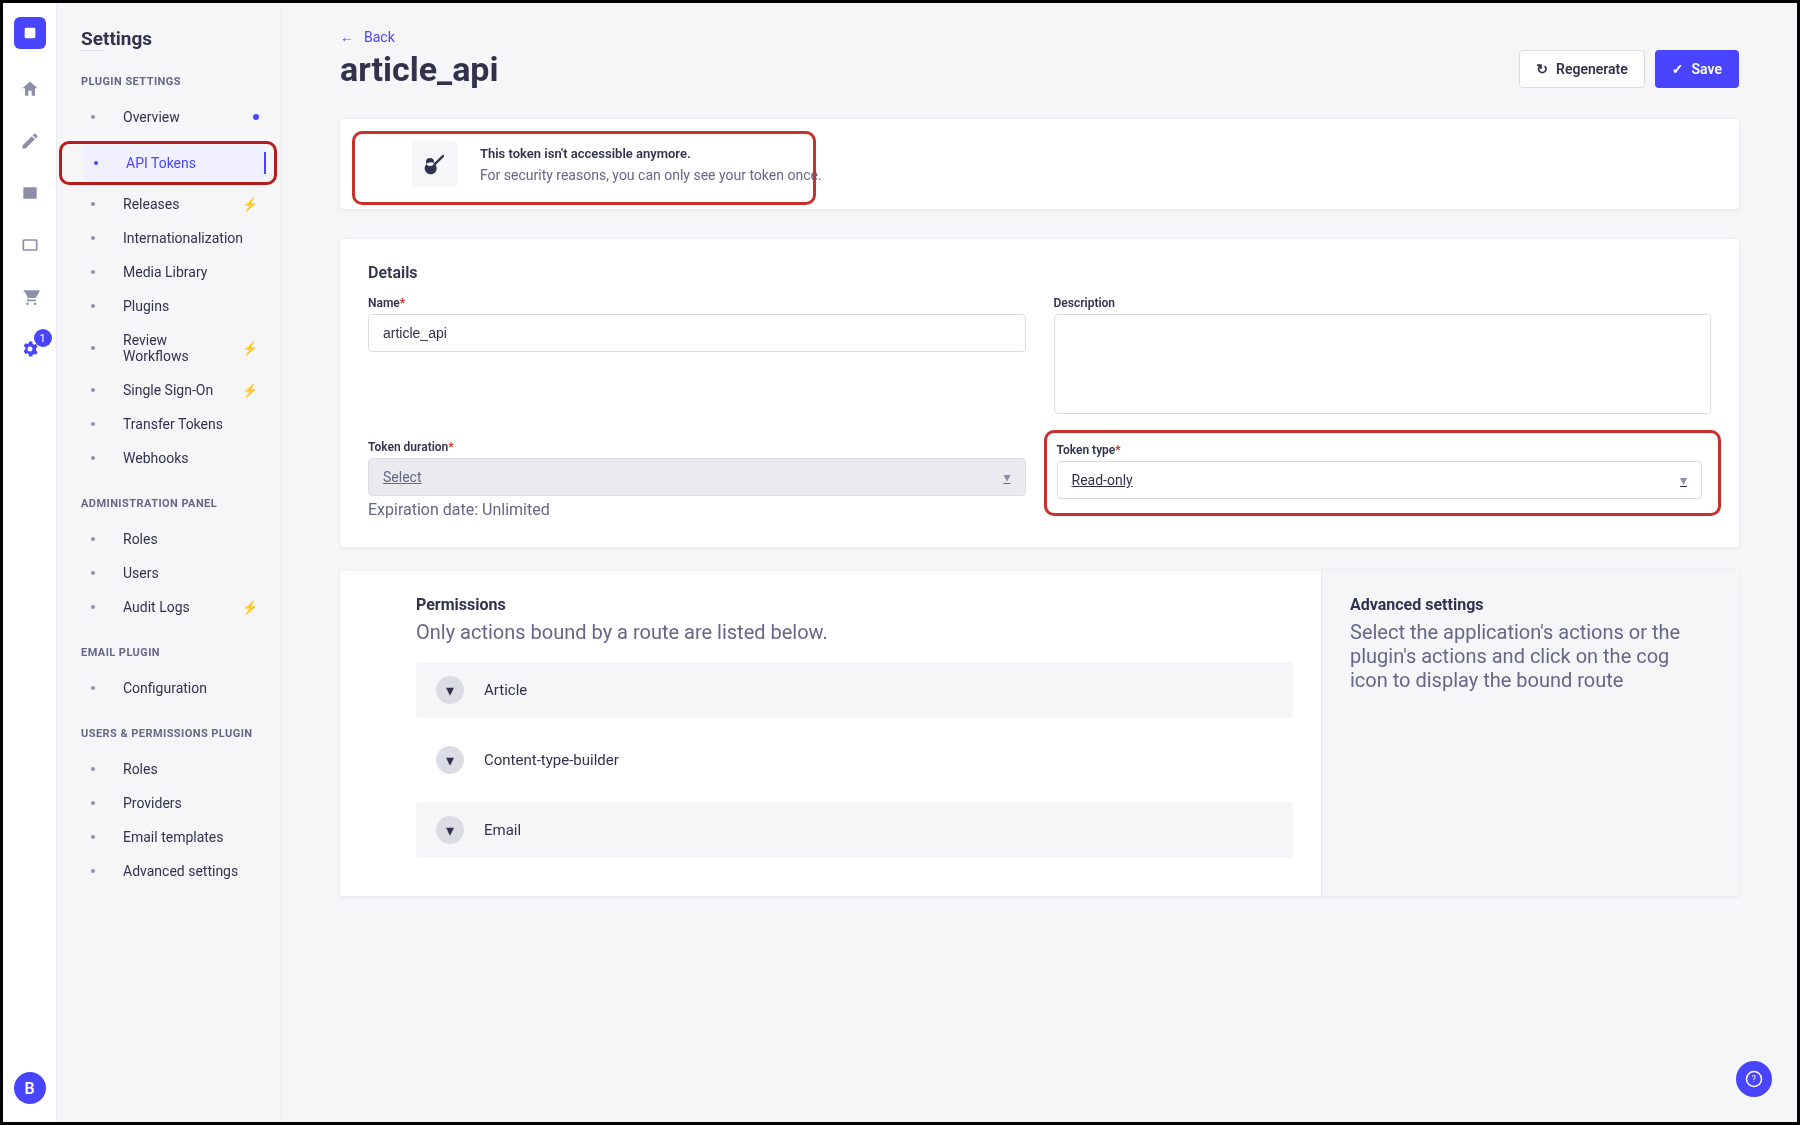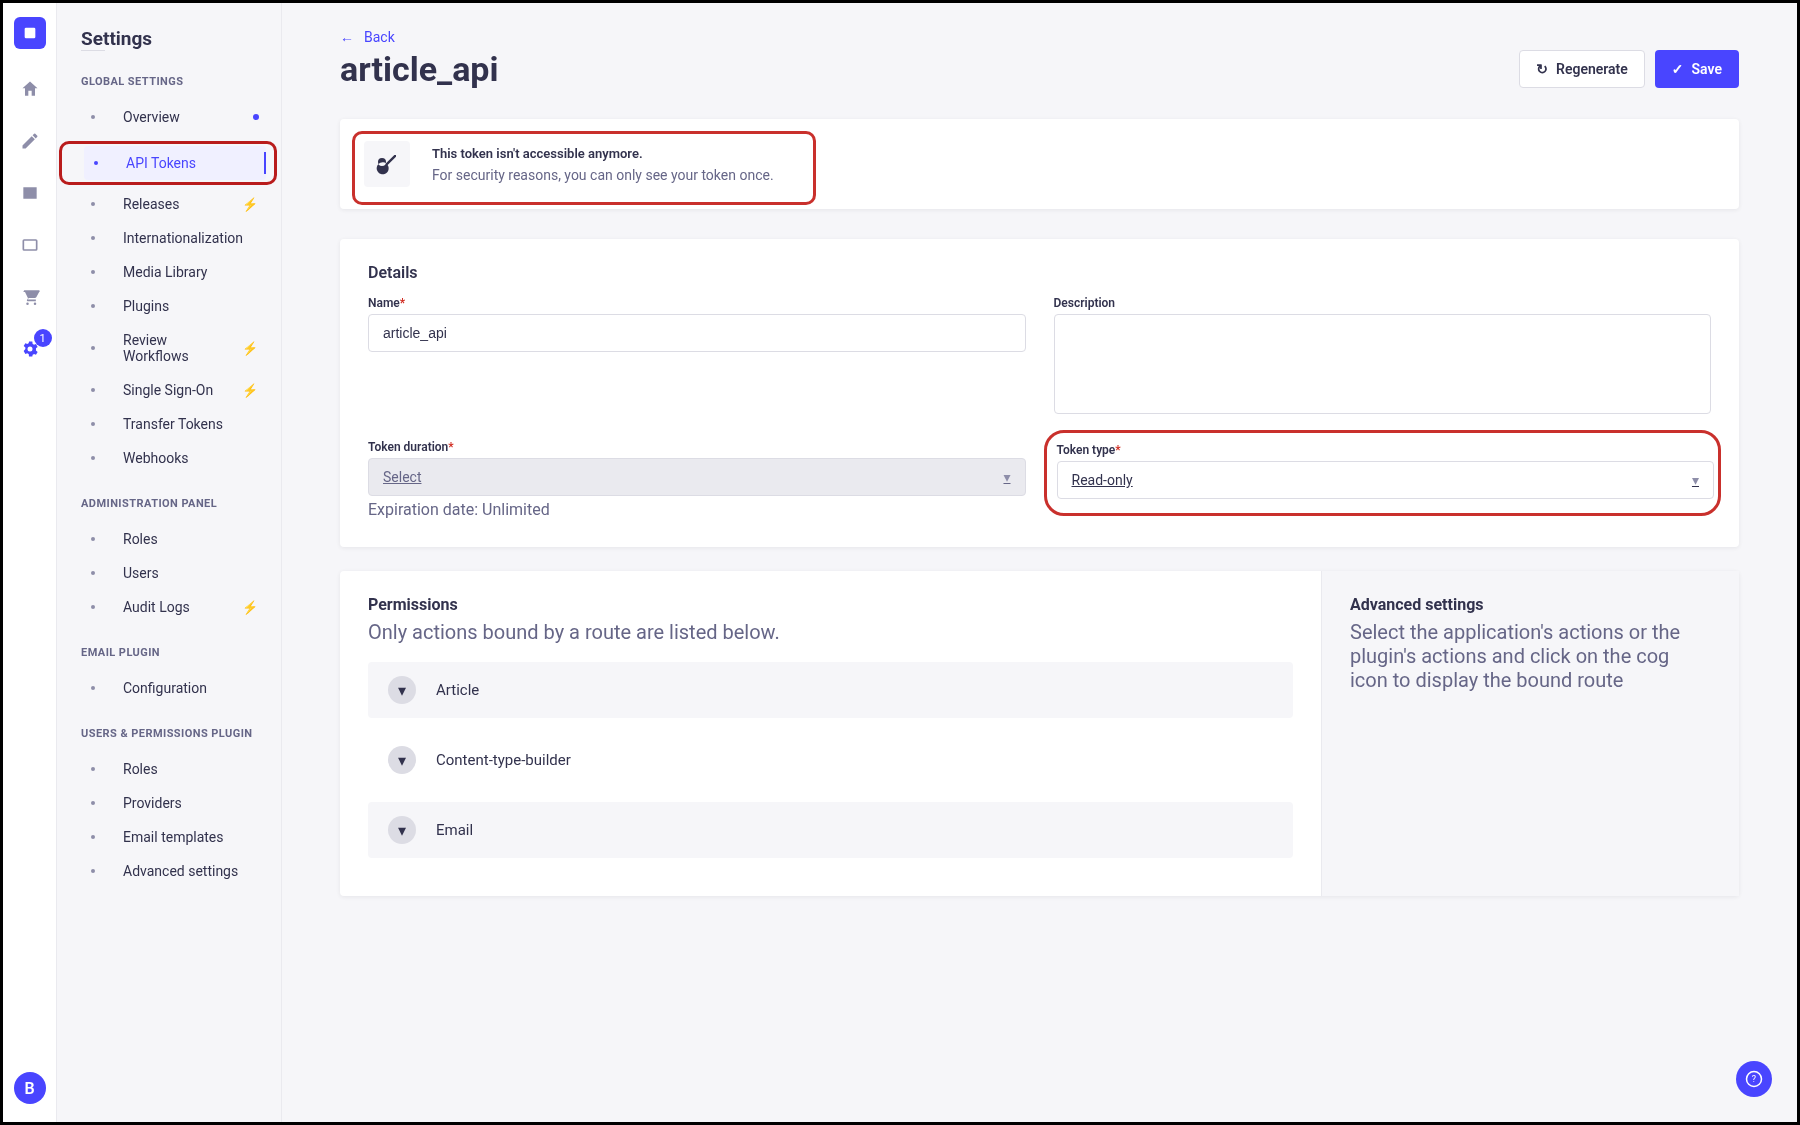--- a/index.html
+++ b/index.html
@@ -33,41 +33,41 @@
 
 .main { flex: 1; padding: 24px 58px 0 58px; overflow-y: auto; }
 .back-link { display: inline-flex; align-items: center; gap: 10px; color: #4945ff; font-size: 14px; cursor: pointer; margin-bottom: 4px; }
 .header-row { display: flex; align-items: center; justify-content: space-between; }
 .page-title { font-size: 34px; font-weight: 700; color: #32324d; }
 .header-actions { display: flex; gap: 10px; }
 .btn { display: inline-flex; align-items: center; gap: 8px; padding: 10px 16px; border-radius: 4px; font-size: 14px; font-weight: 600; cursor: pointer; border: 1px solid transparent; }
 .btn-secondary { background: #fff; border-color: #dcdce4; color: #32324d; }
 .btn-primary { background: #4945ff; color: #fff; }
 
-.card { background: #fff; border-radius: 4px; box-shadow: 0 1px 4px rgba(33,33,52,0.08); margin-top: 30px; }
+.card { background: #fff; border-radius: 4px; box-shadow: 0 1px 4px rgba(33,33,52,0.08); margin-top: 30px; padding-left: 48px; }
 
 .token-warning { display: flex; align-items: center; padding: 22px 24px; gap: 22px; }
 .token-warning .key-icon { width: 46px; height: 46px; background: #f6f6f9; border-radius: 4px; display: flex; align-items: center; justify-content: center; font-size: 22px; }
 .token-warning .title-line { font-size: 13px; font-weight: 600; color: #32324d; margin-bottom: 6px; }
 .token-warning .sub-line { font-size: 14px; color: #666687; }
 .warn-highlight { position: relative; }
 .warn-highlight .redbox { position: absolute; left: 12px; top: 12px; width: 464px; height: 74px; border: 3px solid #c9302c; border-radius: 10px; pointer-events: none; }
 
 .details-card { padding: 24px 28px 28px 28px; }
 .details-card h2 { font-size: 16px; font-weight: 600; margin-bottom: 14px; }
 .form-grid { display: grid; grid-template-columns: 1fr 1fr; gap: 22px 28px; }
 .field-label { font-size: 12px; font-weight: 600; color: #32324d; margin-bottom: 4px; display: block; }
 .req { color: #d02b20; }
 .text-input, .select-input, .textarea-input { width: 100%; border: 1px solid #dcdce4; border-radius: 4px; padding: 10px 14px; font-size: 14px; color: #32324d; background: #fff; }
 .textarea-input { height: 100px; resize: none; }
 .select-input { display: flex; align-items: center; justify-content: space-between; cursor: pointer; text-decoration: underline; }
 .select-input.disabled { background: #eaeaef; color: #666687; }
 .select-caret { color: #8e8ea9; }
 .helper { font-size: 16px; color: #666687; margin-top: 4px; }
-.token-type-highlight { border: 3px solid #c9302c; border-radius: 20px; padding: 10px 4px 14px 10px; margin: -10px -10px -14px -10px; }
+.token-type-highlight { border: 3px solid #c9302c; border-radius: 10px; padding: 10px 16px 14px 10px; margin: -10px -10px -14px -10px; }
 
 .perm-card { display: flex; margin-top: 24px; margin-bottom: 40px; }
 .perm-left { flex: 1; padding: 24px 28px; }
 .perm-right { width: 418px; background: #f6f6f9; padding: 24px 28px; border-left: 1px solid #eaeaef; }
 .perm-left h2, .perm-right h2 { font-size: 16px; font-weight: 700; margin-bottom: 6px; }
 .perm-sub { font-size: 20px; color: #666687; margin-bottom: 18px; }
 .perm-item { background: #f6f6f9; border-radius: 4px; padding: 14px 20px; margin-bottom: 14px; display: flex; align-items: center; gap: 20px; }
 .perm-item.alt { background: transparent; }
 .perm-caret { width: 28px; height: 28px; border-radius: 50%; background: #dcdce4; display: flex; align-items: center; justify-content: center; color: #32324d; }
 .perm-name { font-size: 15px; color: #32324d; }
@@ -119,21 +119,21 @@
         </svg>
       <span class="badge">1</span>
     </div>
     <div class="avatar-bottom">B</div>
   </div>
 
   <div class="settings-sidebar">
     <h1>Settings</h1>
     <div class="divider"></div>
 
-    <div class="section-label">GLOBAL SETTINGS</div>
+    <div class="section-label">PLUGIN SETTINGS</div>
     <div class="nav-item">
         <span class="bullet"></span>
         <span>Overview</span>
         <span class="dot-blue"></span>
       </div>
     <div class="highlight-box">
       <div class="nav-item active">
           <span class="bullet"></span>
           <span>API Tokens</span>
         </div>

